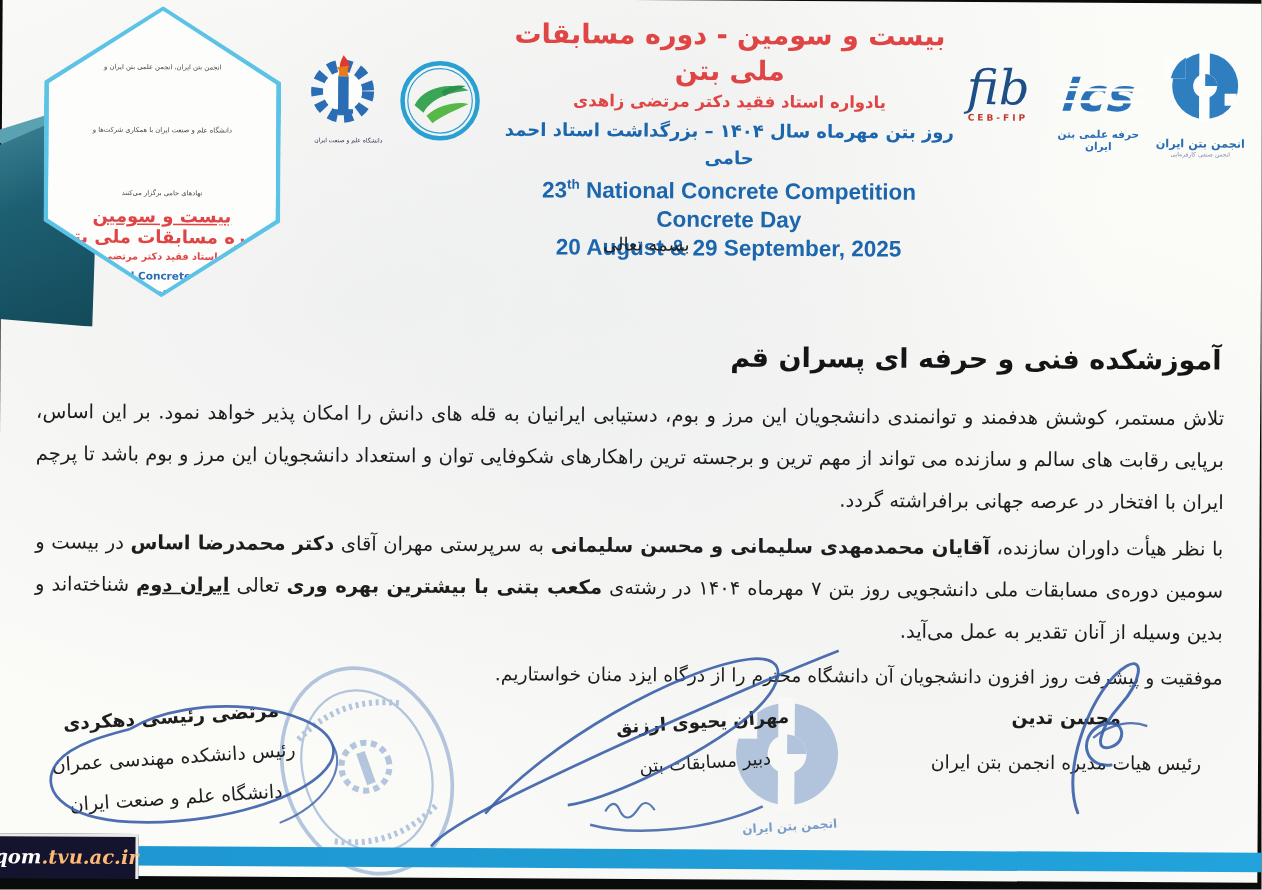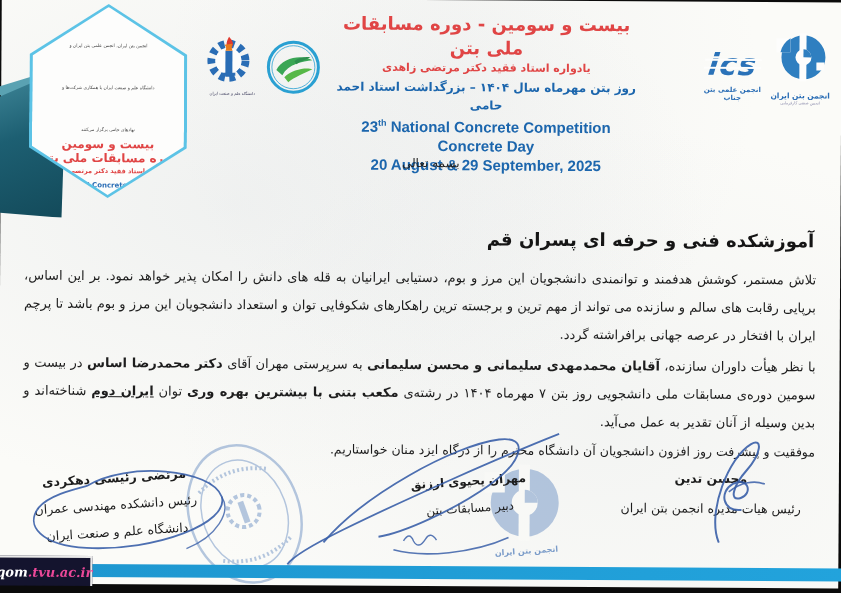--- a/index.html
+++ b/index.html
@@ -35,21 +35,21 @@
     clip-path:polygon(50% 0%,100% 26%,100% 74%,50% 100%,0% 74%,0% 26%);
     background:#5cc3e6;
   }
   .hex-inner{
     position:absolute;left:3px;top:3px;right:3px;bottom:3px;
     clip-path:polygon(50% 0%,100% 26%,100% 74%,50% 100%,0% 74%,0% 26%);
     background:#fdfdfc;
     text-align:center;
   }
   .hex-inner .org{font-size:4.5px;color:#444;line-height:6px;margin-top:36px;}
-  .hex-inner .t1{color:#e04545;font-weight:bold;font-size:12px;margin-top:4px;line-height:14px;}
+  .hex-inner .t1{color:#e04545;font-weight:bold;font-size:12px;margin-top:4px;line-height:14px;text-decoration:underline;}
   .hex-inner .t2{color:#e04545;font-weight:bold;font-size:12px;line-height:14px;}
   .hex-inner .mem{color:#e04545;font-weight:bold;font-size:6.5px;margin-top:2px;}
   .hex-inner .en{color:#2a6db5;font-weight:bold;font-size:7px;line-height:9px;margin-top:3px;}
   .hex-inner .fab{color:#2a6db5;font-weight:bold;font-size:6.5px;line-height:9px;margin-top:2px;}
   
   .logo-iust{position:absolute;left:202px;top:34px;width:58px;height:66px;text-align:center;}
   .logo-iust .cap{font-size:4px;color:#335;margin-top:-2px;}
   .logo-tvu{position:absolute;left:263px;top:38px;width:58px;height:64px;}
   
   .title-block{position:absolute;left:325px;top:12px;width:320px;text-align:center;z-index:3;}
@@ -89,21 +89,21 @@
   .stamp-mid-cap{position:absolute;left:468px;top:546px;width:120px;text-align:center;font-size:8px;color:#7b9cc9;font-weight:bold;transform:rotate(-4deg);z-index:3;}
   
   .bar{position:absolute;left:-6px;right:-6px;top:566px;height:13px;background:linear-gradient(90deg,#1e96cf,#22a3dc);z-index:6;}
   .url-badge{
     position:absolute;left:0;top:558px;width:92px;height:28px;z-index:7;
     background:#14142e;border-top:2px solid #e9e9e9;border-right:2px solid #e9e9e9;
     display:flex;align-items:center;justify-content:center;
     font-family:"DejaVu Serif",serif;font-style:italic;font-weight:bold;font-size:13px;
   }
   .url-badge .q{color:#ffffff;}
-  .url-badge .r{color:#ec4899;}
+  .url-badge .r{color:#fdba74;}
 </style>
 </head>
 <body>
 
 <div class="paper">
 
   <div class="cube-top"></div>
   <div class="cube"></div>
 
   <div class="hex">
@@ -146,24 +146,28 @@
 
   <div class="title-block">
     <div class="t1 fa">بیست و سومین - دوره مسابقات ملی بتن</div>
     <div class="t2 fa">یادواره استاد فقید دکتر مرتضی زاهدی</div>
     <div class="t3 fa">روز بتن   مهرماه سال ۱۴۰۴   –   بزرگداشت استاد احمد حامی</div>
     <div class="e"><span>23</span><sup>th</sup><span> National Concrete Competition</span></div>
     <div class="e">Concrete Day</div>
     <div class="e">20 August &amp; 29 September, 2025</div>
   </div>
 
+  <div class="logo-fib">
+    <div class="fib">fib</div>
+    <div class="sub">CEB-FIP</div>
+  </div>
 
   <div class="logo-ics">
     <span class="ics-word"><span>ics</span><i class="l1"></i><i class="l2"></i></span>
-    <div class="cap fa">انجمن علمی بتن جناب</div>
+    <div class="cap fa">حرفه علمی بتن ایران</div>
   </div>
 
   <div class="logo-ici">
     <svg width="56" height="56" viewBox="0 0 56 56">
       <circle cx="31" cy="27" r="22" fill="#2f7fc0"></circle>
       <rect x="27" y="3" width="7" height="48" fill="#fdfdfc"></rect>
       <circle cx="31" cy="27" r="8" fill="#fdfdfc"></circle>
       <path d="M31,19 A8,8 0 0 1 39,27 L31,27 Z" fill="#2f7fc0"></path>
       <rect x="4" y="8" width="14" height="14" fill="#fdfdfc"></rect>
       <path d="M8,22 A22,22 0 0 1 18,8 L18,22 Z" fill="#2f7fc0"></path>
@@ -172,21 +176,21 @@
     <div class="cap fa">انجمن بتن ایران</div>
     <div class="sub fa">انجمن صنفی کارفرمایی</div>
   </div>
 
   <div class="bismillah fa">بسمه تعالی</div>
 
   <div class="heading fa">آموزشکده فنی و حرفه ای پسران قم</div>
 
   <div class="content fa">
     <p>تلاش مستمر، کوشش هدفمند و توانمندی دانشجویان این مرز و بوم، دستیابی ایرانیان به قله های دانش را امکان پذیر خواهد نمود. بر این اساس، برپایی رقابت های سالم و سازنده می تواند از مهم ترین و برجسته ترین راهکارهای شکوفایی توان و استعداد دانشجویان این مرز و بوم باشد تا پرچم ایران با افتخار در عرصه جهانی برافراشته گردد.</p>
-    <p><span>با نظر هیأت داوران سازنده، </span><b>آقایان محمدمهدی سلیمانی و محسن سلیمانی</b><span> به سرپرستی مهران آقای </span><b>دکتر محمدرضا اساس</b><span> در بیست و سومین دوره‌ی مسابقات ملی دانشجویی روز بتن ۷ مهرماه ۱۴۰۴ در رشته‌ی </span><b>مکعب بتنی با بیشترین بهره وری</b><span> توان </span><span class="ub">ایران دوم</span><span> شناخته‌اند و بدین وسیله از آنان تقدیر به عمل می‌آید.</span></p>
+    <p><span>با نظر هیأت داوران سازنده، </span><b>آقایان محمدمهدی سلیمانی و محسن سلیمانی</b><span> به سرپرستی مهران آقای </span><b>دکتر محمدرضا اساس</b><span> در بیست و سومین دوره‌ی مسابقات ملی دانشجویی روز بتن ۷ مهرماه ۱۴۰۴ در رشته‌ی </span><b>مکعب بتنی با بیشترین بهره وری</b><span> تعالی </span><span class="ub">ایران دوم</span><span> شناخته‌اند و بدین وسیله از آنان تقدیر به عمل می‌آید.</span></p>
     <p class="closing">موفقیت و پیشرفت روز افزون دانشجویان آن دانشگاه محترم را از درگاه ایزد منان خواستاریم.</p>
   </div>
 
   <div class="sig sig-right fa">
     <div class="nm">محسن تدین</div>
     <div>رئیس هیات مدیره انجمن بتن ایران</div>
   </div>
   <svg class="ink" style="left:690px;top:430px;" width="120" height="120" viewBox="0 0 120 120">
     <path d="M30,110 C18,80 40,25 62,12 C74,5 72,22 58,38 C44,54 40,70 52,66 C64,62 60,44 44,52 C30,60 34,80 52,78" fill="none" stroke="#3a5fa8" stroke-width="2" stroke-linecap="round" opacity="0.9"></path>
     <path d="M40,60 C52,50 66,48 76,52" fill="none" stroke="#3a5fa8" stroke-width="1.6" opacity="0.85"></path>

